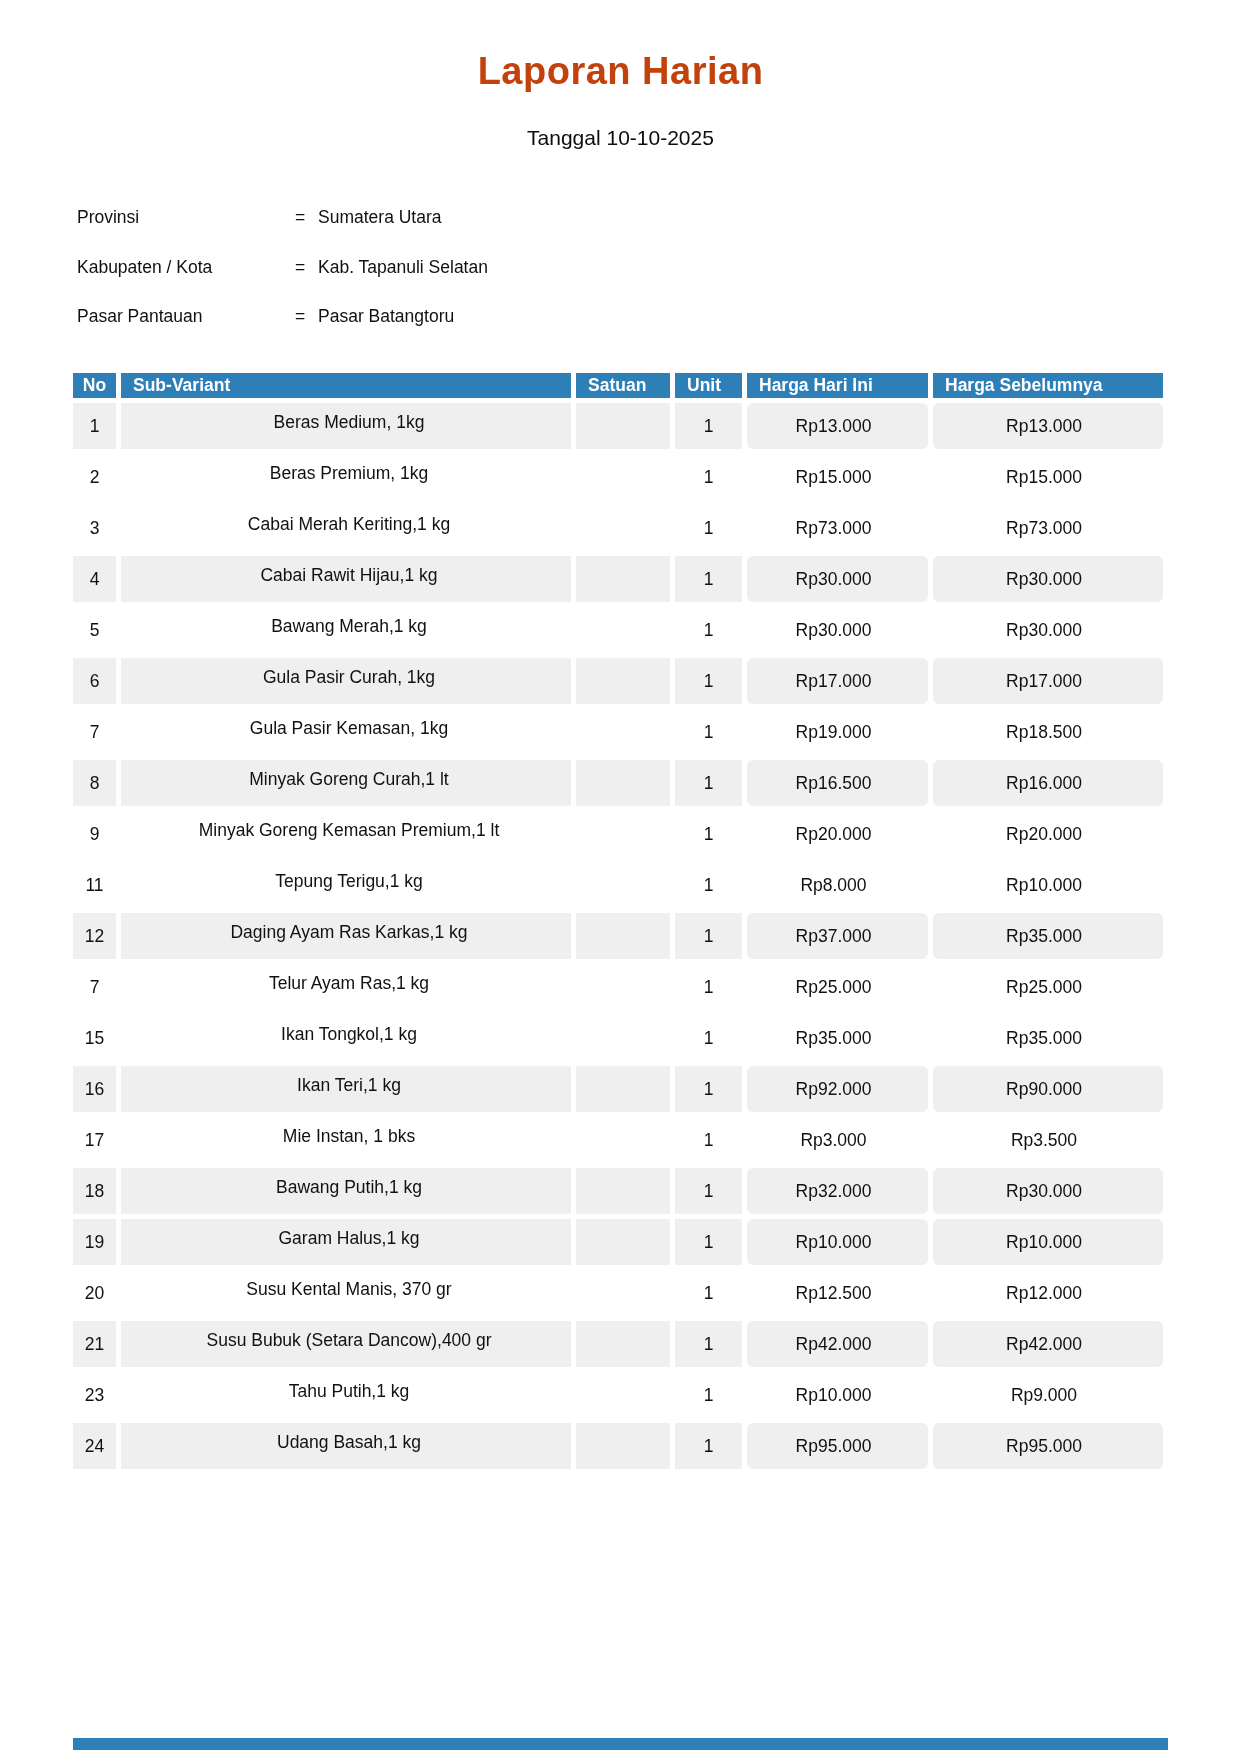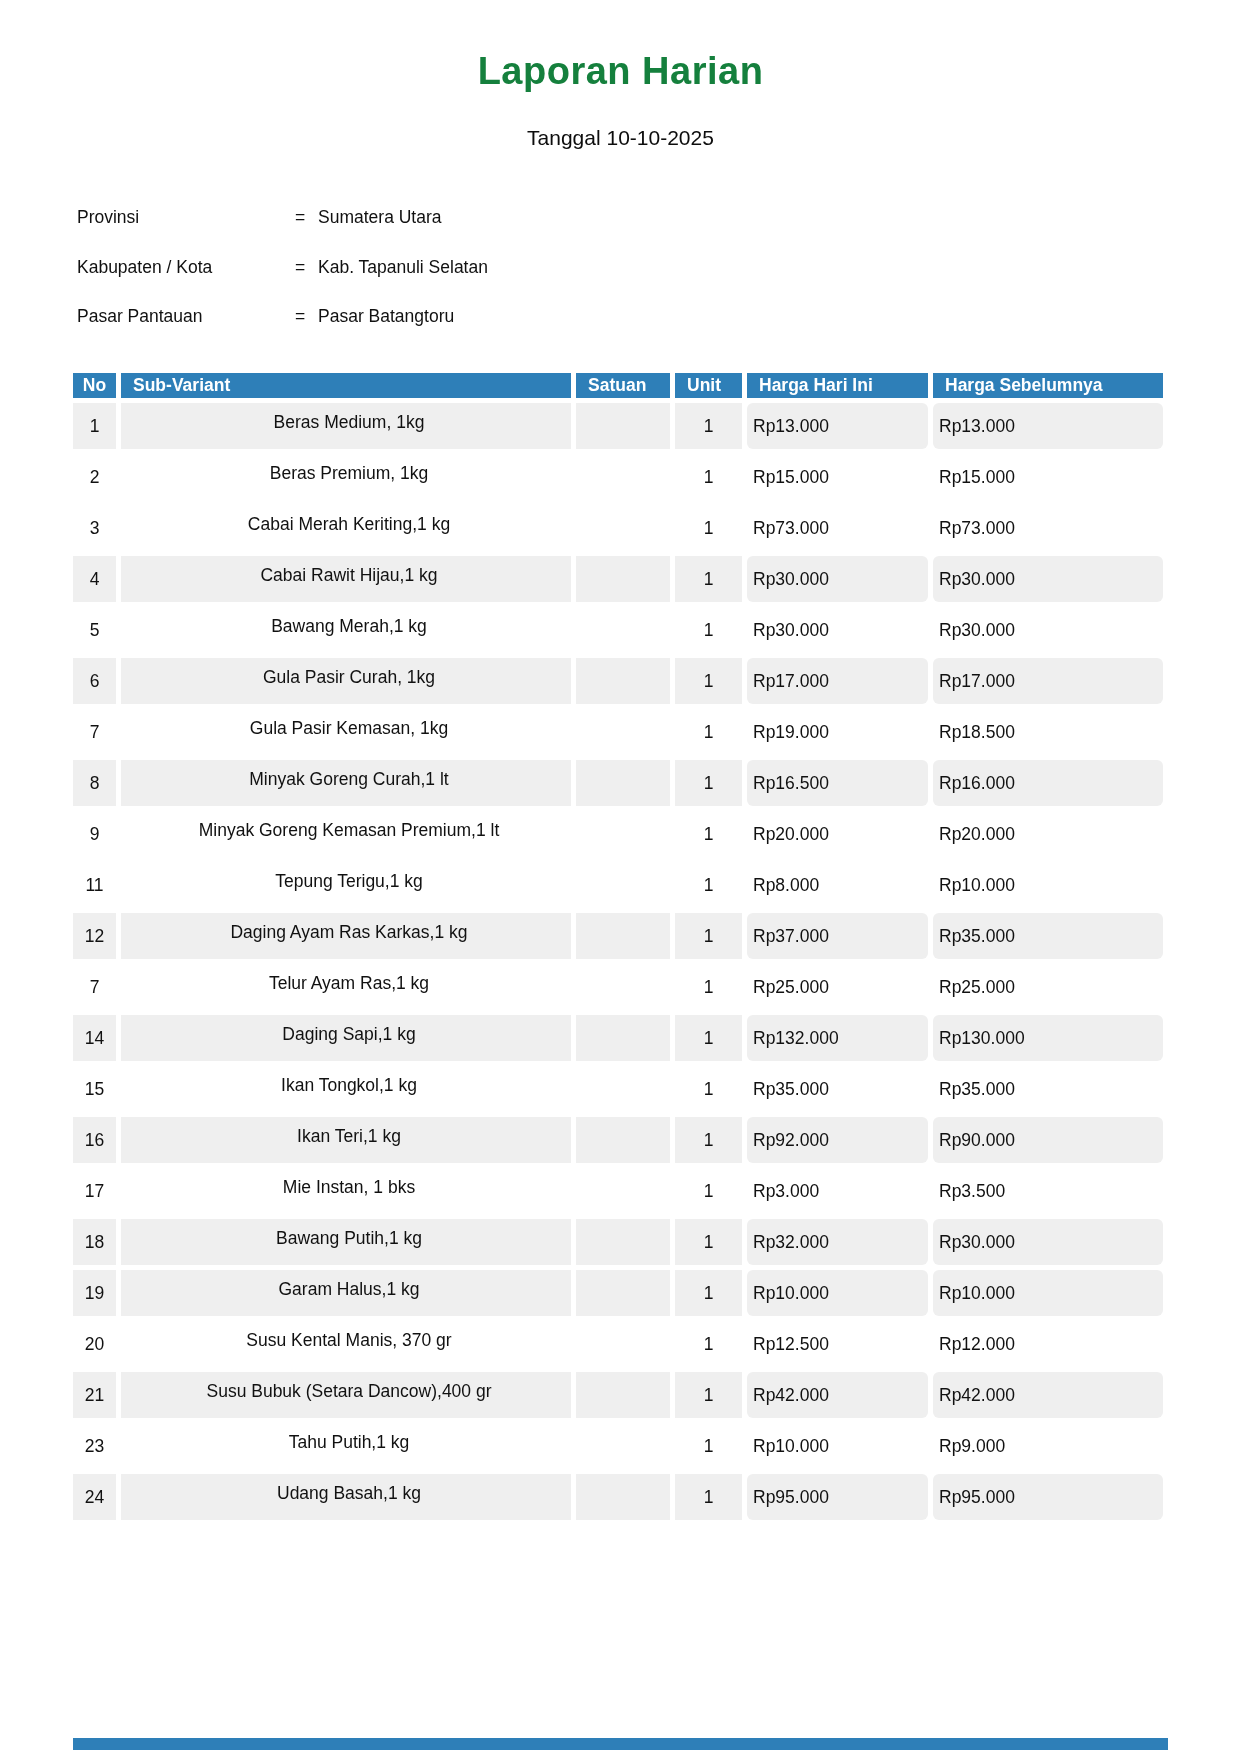--- a/index.html
+++ b/index.html
@@ -20,21 +20,21 @@
     margin:0 auto;
     background:#ffffff;
     overflow:hidden;
   }
   .page-title{
     padding-top:50px;
     text-align:center;
     font-size:38px;
     font-weight:700;
     letter-spacing:0.5px;
-    color:#15803d;
+    color:#c2410c;
   }
   .page-subtitle{
     margin-top:33px;
     text-align:center;
     font-size:21px;
     font-weight:400;
     color:#0d0d0d;
   }
   .meta{
     margin:57px 0 0 77px;
@@ -72,21 +72,21 @@
     vertical-align:middle;
     background:#ffffff;
     overflow:hidden;
     white-space:nowrap;
   }
   .price-table tr.shaded td{background:var(--shade-bg);}
   .price-table td.col-no{text-align:center;padding:0;}
   .price-table td.col-sub{text-align:center;padding:0 8px 8px 14px;}
   .price-table td.col-satuan{padding:0 8px;}
   .price-table td.col-unit{text-align:center;padding:0;}
-  .price-table td.col-price{text-align:left;padding:0 14px 0 6px;border-radius:6px;}
+  .price-table td.col-price{text-align:center;padding:0 14px 0 6px;border-radius:6px;}
   .next-header-strip{
     position:absolute;
     left:73px;
     top:1738px;
     width:1095px;
     height:12px;
     background:var(--header-bg);
   }
 </style>
 </head>
@@ -225,28 +225,20 @@
           <td class="col-price">Rp35.000</td>
         </tr>
         <tr class="">
           <td class="col-no">7</td>
           <td class="col-sub">Telur Ayam Ras,1 kg</td>
           <td class="col-satuan"></td>
           <td class="col-unit">1</td>
           <td class="col-price">Rp25.000</td>
           <td class="col-price">Rp25.000</td>
         </tr>
-        <tr class="shaded">
-          <td class="col-no">14</td>
-          <td class="col-sub">Daging Sapi,1 kg</td>
-          <td class="col-satuan"></td>
-          <td class="col-unit">1</td>
-          <td class="col-price">Rp132.000</td>
-          <td class="col-price">Rp130.000</td>
-        </tr>
         <tr class="">
           <td class="col-no">15</td>
           <td class="col-sub">Ikan Tongkol,1 kg</td>
           <td class="col-satuan"></td>
           <td class="col-unit">1</td>
           <td class="col-price">Rp35.000</td>
           <td class="col-price">Rp35.000</td>
         </tr>
         <tr class="shaded">
           <td class="col-no">16</td>

